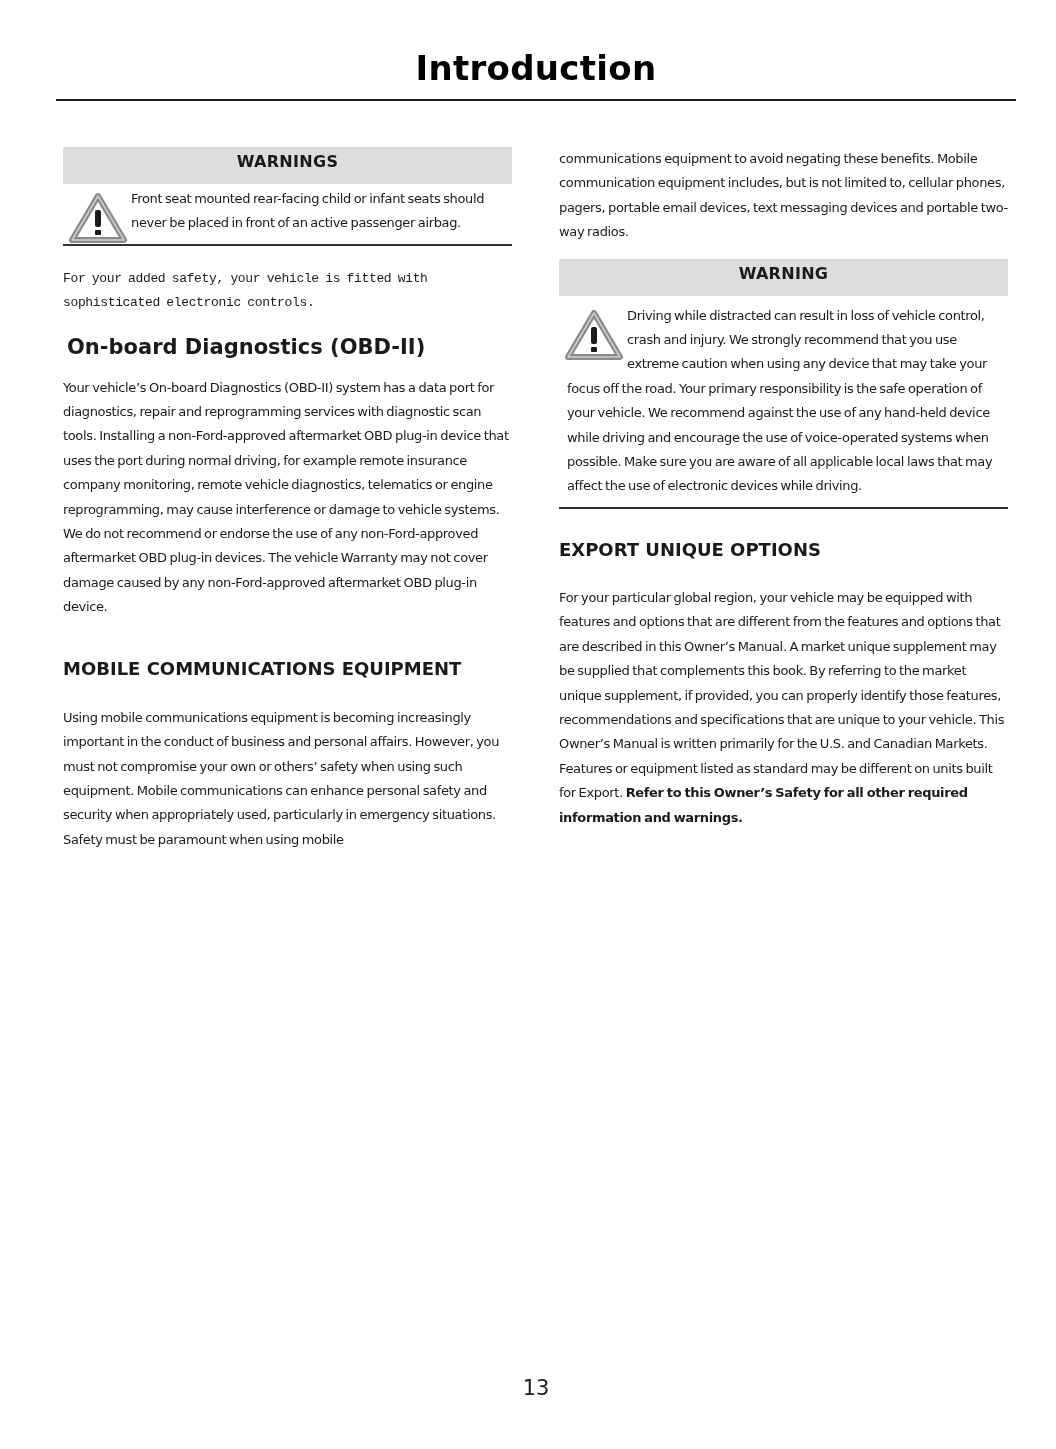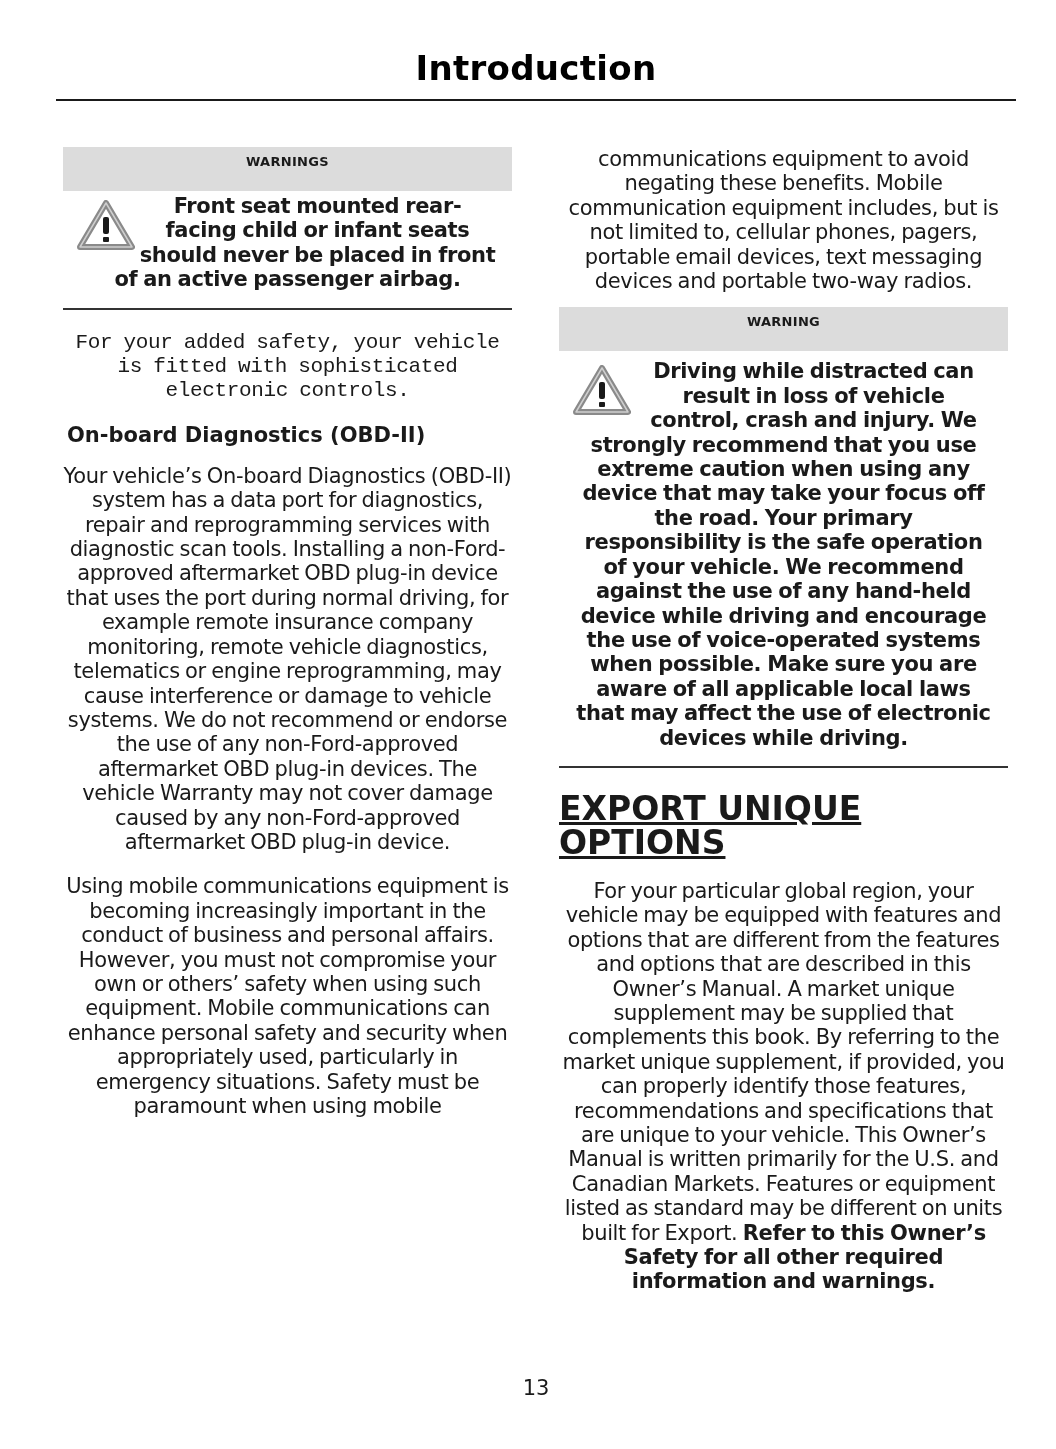--- a/index.html
+++ b/index.html
@@ -2,27 +2,27 @@
 <html><head>
 <meta charset="utf-8">
 <style>
   html, body { margin: 0; padding: 0; background: #ffffff; }
   body { width: 1056px; height: 1449px; position: relative; overflow: hidden; color: #1a1a1a; font-family: "DejaVu Sans", sans-serif; }
   .page-title { position: absolute; top: 44px; left: 0; width: 1072px; text-align: center; font-weight: bold; font-size: 34px; line-height: 48px; letter-spacing: 0.3px; color: #000; }
   .title-rule { position: absolute; top: 99px; left: 56px; width: 960px; height: 0; border-top: 2px solid #1a1a1a; }
   .col { position: absolute; top: 147px; width: 449px; }
   .col.left { left: 63px; }
   .col.right { left: 559px; }
-  .body-text { font-size: 21px; line-height: 24.4px; letter-spacing: -0.35px; margin: 0; word-spacing: -1px; text-align: center; }
-  .warn-header { background: #dcdcdc; font-weight: bold; font-size: 13px; text-align: center; height: 44px; line-height: 30px; letter-spacing: 0.3px; }
-  .warn-body { position: relative; margin: 16px; font-weight: bold; }
+  .body-text { font-size: 13px; line-height: 24.4px; letter-spacing: -0.35px; margin: 0; word-spacing: -1px; }
+  .warn-header { background: #dcdcdc; font-weight: bold; font-size: 16px; text-align: center; height: 37px; line-height: 30px; letter-spacing: 0.3px; }
+  .warn-body { position: relative; margin: 8px; }
   .warn-icon { float: left; width: 58px; height: 50px; margin: 6px 4px 0 -2px; }
   .warn-rule { border-top: 2px solid #333; margin-top: 7px; height: 0; }
   .subhead { font-weight: bold; font-size: 21px; line-height: 28px; margin: 4px; letter-spacing: 0px; }
-  .section-head { font-weight: bold; font-size: 33px; line-height: 34px; margin: 0; letter-spacing: 0px; text-decoration: underline; }
+  .section-head { font-weight: bold; font-size: 18px; line-height: 34px; margin: 0; letter-spacing: 0px; }
   .page-number { position: absolute; top: 1374px; left: 0; width: 1072px; text-align: center; font-size: 21px; line-height: 28px; }
   b { font-weight: bold; }
 </style>
 </head>
 <body>
 
 <div class="page-title">Introduction</div>
 <div class="title-rule"></div>
 
 <div class="col left">
@@ -38,20 +38,21 @@
       <span>Front seat mounted rear-facing child or infant seats should never be placed in front of an active passenger airbag.</span>
     </p>
     <div class="warn-rule"></div>
   </div>
 
   <p class="body-text" style="margin-top:21px;font-family:Liberation Mono, monospace;">For your added safety, your vehicle is fitted with sophisticated electronic controls.</p>
 
   <h3 class="subhead" style="margin-top:17px;">On-board Diagnostics (OBD-II)</h3>
   <p class="body-text" style="margin-top:15px;">Your vehicle’s On-board Diagnostics (OBD-II) system has a data port for diagnostics, repair and reprogramming services with diagnostic scan tools. Installing a non-Ford-approved aftermarket OBD plug-in device that uses the port during normal driving, for example remote insurance company monitoring, remote vehicle diagnostics, telematics or engine reprogramming, may cause interference or damage to vehicle systems. We do not recommend or endorse the use of any non-Ford-approved aftermarket OBD plug-in devices. The vehicle Warranty may not cover damage caused by any non-Ford-approved aftermarket OBD plug-in device.</p>
 
+  <h2 class="section-head" style="margin-top:32px;">MOBILE COMMUNICATIONS EQUIPMENT</h2>
   <p class="body-text" style="margin-top:20px;">Using mobile communications equipment is becoming increasingly important in the conduct of business and personal affairs. However, you must not compromise your own or others’ safety when using such equipment. Mobile communications can enhance personal safety and security when appropriately used, particularly in emergency situations. Safety must be paramount when using mobile</p>
 </div>
 
 <div class="col right">
   <p class="body-text">communications equipment to avoid negating these benefits. Mobile communication equipment includes, but is not limited to, cellular phones, pagers, portable email devices, text messaging devices and portable two-way radios.</p>
 
   <div style="margin-top:14px;">
     <div class="warn-header">WARNING</div>
     <p class="body-text warn-body" style="margin-top:8px;">
       <svg class="warn-icon" viewBox="0 0 58 50">

